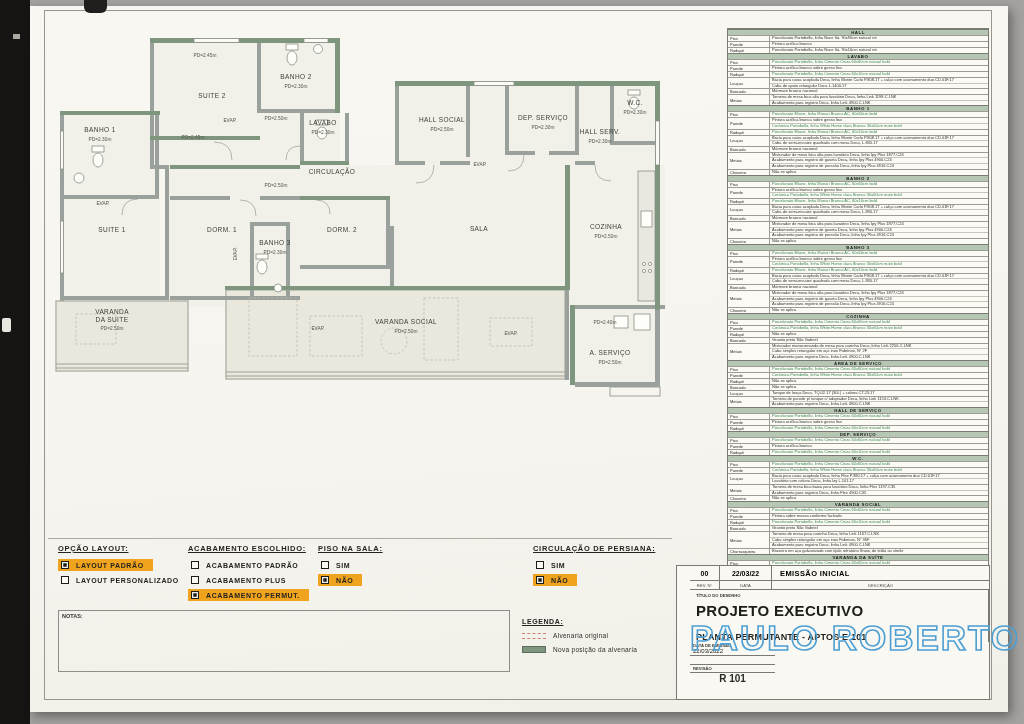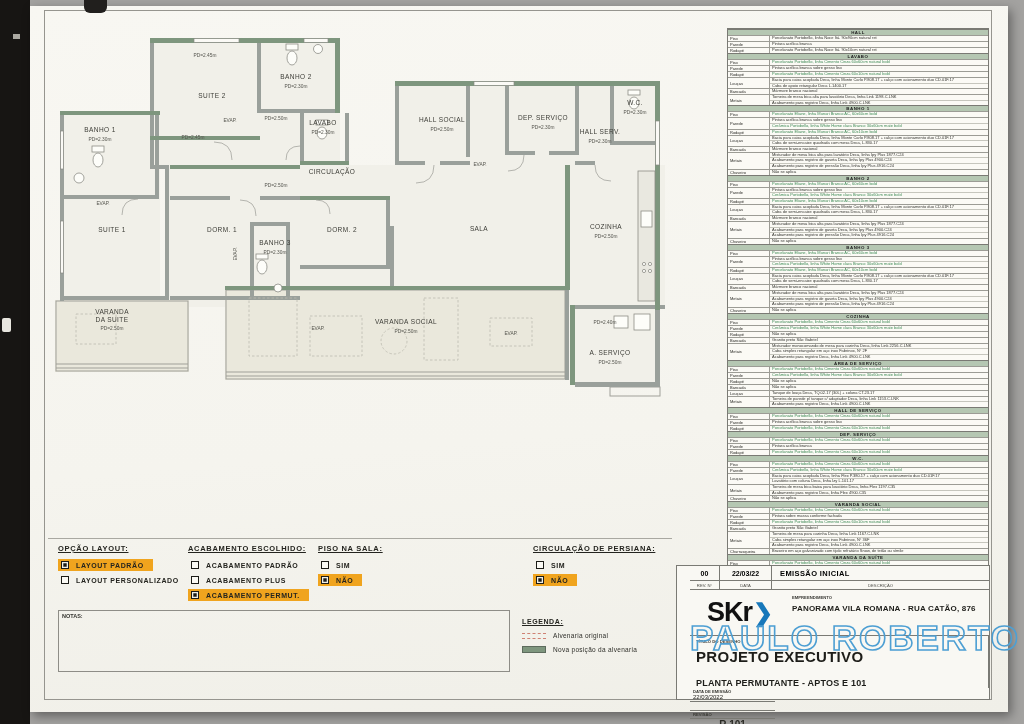--- a/index.html
+++ b/index.html
@@ -764,30 +764,20 @@
       <div class="rev-row">
         <div class="rc1">00</div>
         <div class="rc2">22/03/22</div>
         <div class="rc3">EMISSÃO INICIAL</div>
       </div>
       <div class="rev-hdr">
         <div class="hc1">REV. N°</div>
         <div class="hc2">DATA</div>
         <div class="hc3">DESCRIÇÃO</div>
       </div>
-      <div class="logo-row">
-        <div class="logo-cell">
-          <span class="skr-text">SKr</span>
-          <span class="skr-arrow">❯</span>
-        </div>
-        <div class="emp-cell">
-          <div class="emp-label">EMPREENDIMENTO</div>
-          <div class="emp-name">PANORAMA VILA ROMANA - RUA CATÃO, 876</div>
-        </div>
-      </div>
       <div class="title-row">
         <div class="title-cell">
           <div class="t-label">TÍTULO DO DESENHO</div>
           <div class="t-main">PROJETO EXECUTIVO</div>
           <div class="t-sub">PLANTA PERMUTANTE - APTOS    E 101</div>
         </div>
         <div class="meta-cell">
           <div class="meta-box">
             <div class="m-label">DATA DE EMISSÃO</div>
             <div class="m-value">22/03/2022</div>

